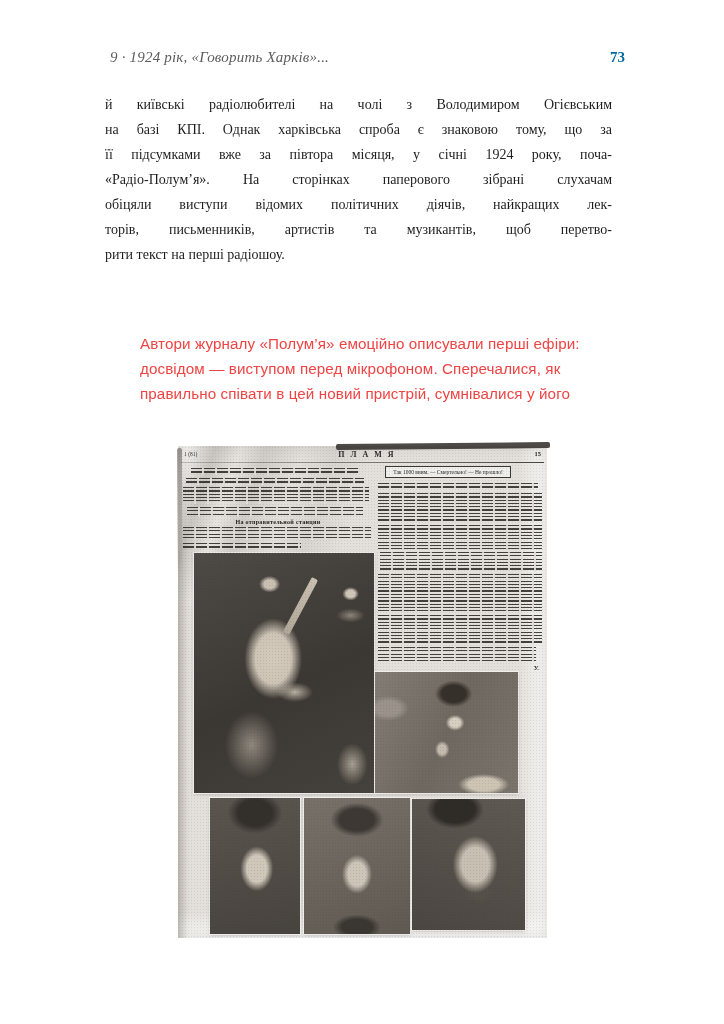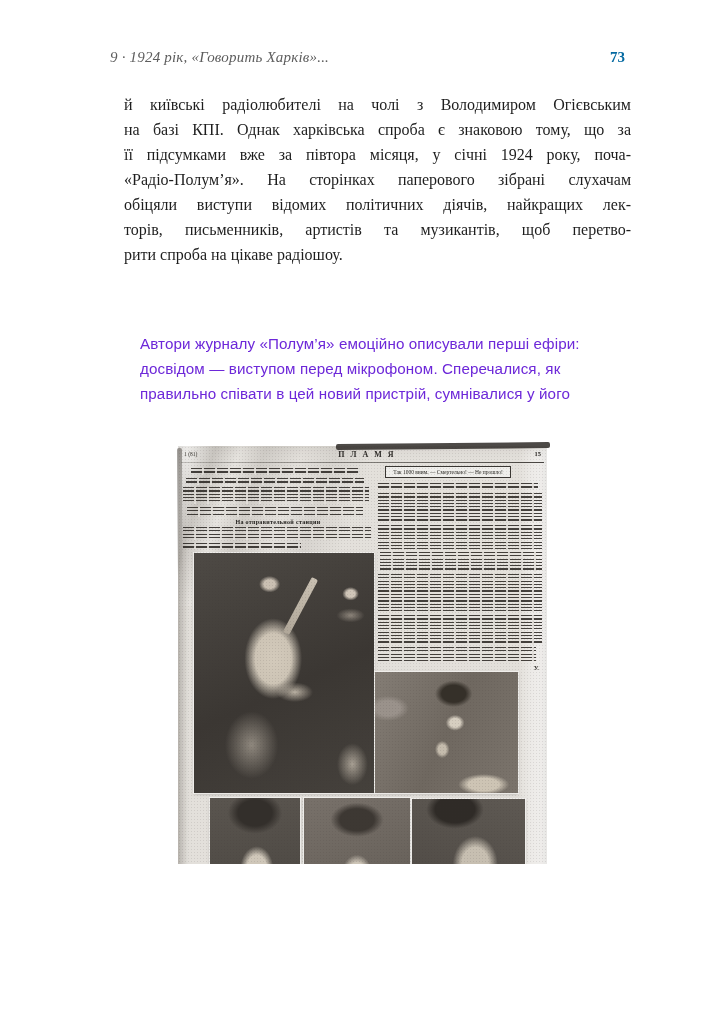--- a/index.html
+++ b/index.html
@@ -1,41 +1,41 @@
 <!DOCTYPE html>
 <html><head>
 <meta charset="utf-8">
 <style>
   html,body { margin:0; padding:0; background:#ffffff; }
   .page {
-    position:relative; width:724px; height:864px; background:#ffffff;
+    position:relative; width:724px; height:1024px; background:#ffffff;
     font-family:"Liberation Serif", serif; overflow:hidden;
   }
 
   
   .running-head {
     position:absolute; left:110px; top:48px; width:515px;
     display:flex; justify-content:space-between; align-items:baseline;
     color:#5d5d5d; font-size:15px; line-height:18px;
   }
   .rh-title { font-style:italic; letter-spacing:.2px; }
   .rh-page  { font-style:normal; color:#0369a1;font-weight:bold; }
 
   
   .body-text {
-    position:absolute; left:124px; top:92px; width:507px;
-    color:#1e1e1e; font-size:16px; line-height:25px;
+    position:absolute; left:105px; top:92px; width:507px;
+    color:#1e1e1e; font-size:14px; line-height:25px;
   }
   .bline { text-align:justify; text-align-last:justify; }
   .bline:last-child { text-align-last:left; }
 
   
   .quote-text {
     position:absolute; left:140px; top:331px; width:480px;
-    color:#6d28d9; font-family:"Liberation Sans", sans-serif;
+    color:#ef4444; font-family:"Liberation Sans", sans-serif;
     font-size:15.2px; line-height:25px; letter-spacing:.1px;
   }
 
   
   .scan {
     position:absolute; left:178px; top:446px; width:369px; height:492px; margin:0;
     background:
       linear-gradient(to right, rgba(110,105,98,.30) 0px, rgba(110,105,98,0) 10px),
       linear-gradient(to left, rgba(255,255,255,.75) 0px, rgba(255,255,255,0) 28px),
       linear-gradient(to top, rgba(255,255,255,.75) 0px, rgba(255,255,255,0) 26px),
@@ -171,21 +171,21 @@
       <div class="bline">її підсумками вже за півтора місяця, у січні 1924 року, поча-</div>
 
 
 
       <div class="bline">«Радіо-Полум’я». На сторінках паперового зібрані слухачам</div>
 
       <div class="bline">обіцяли виступи відомих політичних діячів, найкращих лек-</div>
 
       <div class="bline">торів, письменників, артистів та музикантів, щоб перетво-</div>
 
-      <div class="bline">рити спроба на цікаве радіошоу.</div>
+      <div class="bline">рити текст на перші радіошоу.</div>
     </section>
 
   <section class="quote-text">
 
       <div class="qline">Автори журналу «Полум’я» емоційно описували перші ефіри:</div>
 
 
       <div class="qline">досвідом — виступом перед мікрофоном. Сперечалися, як</div>
 
       <div class="qline">правильно співати в цей новий пристрій, сумнівалися у його</div>

